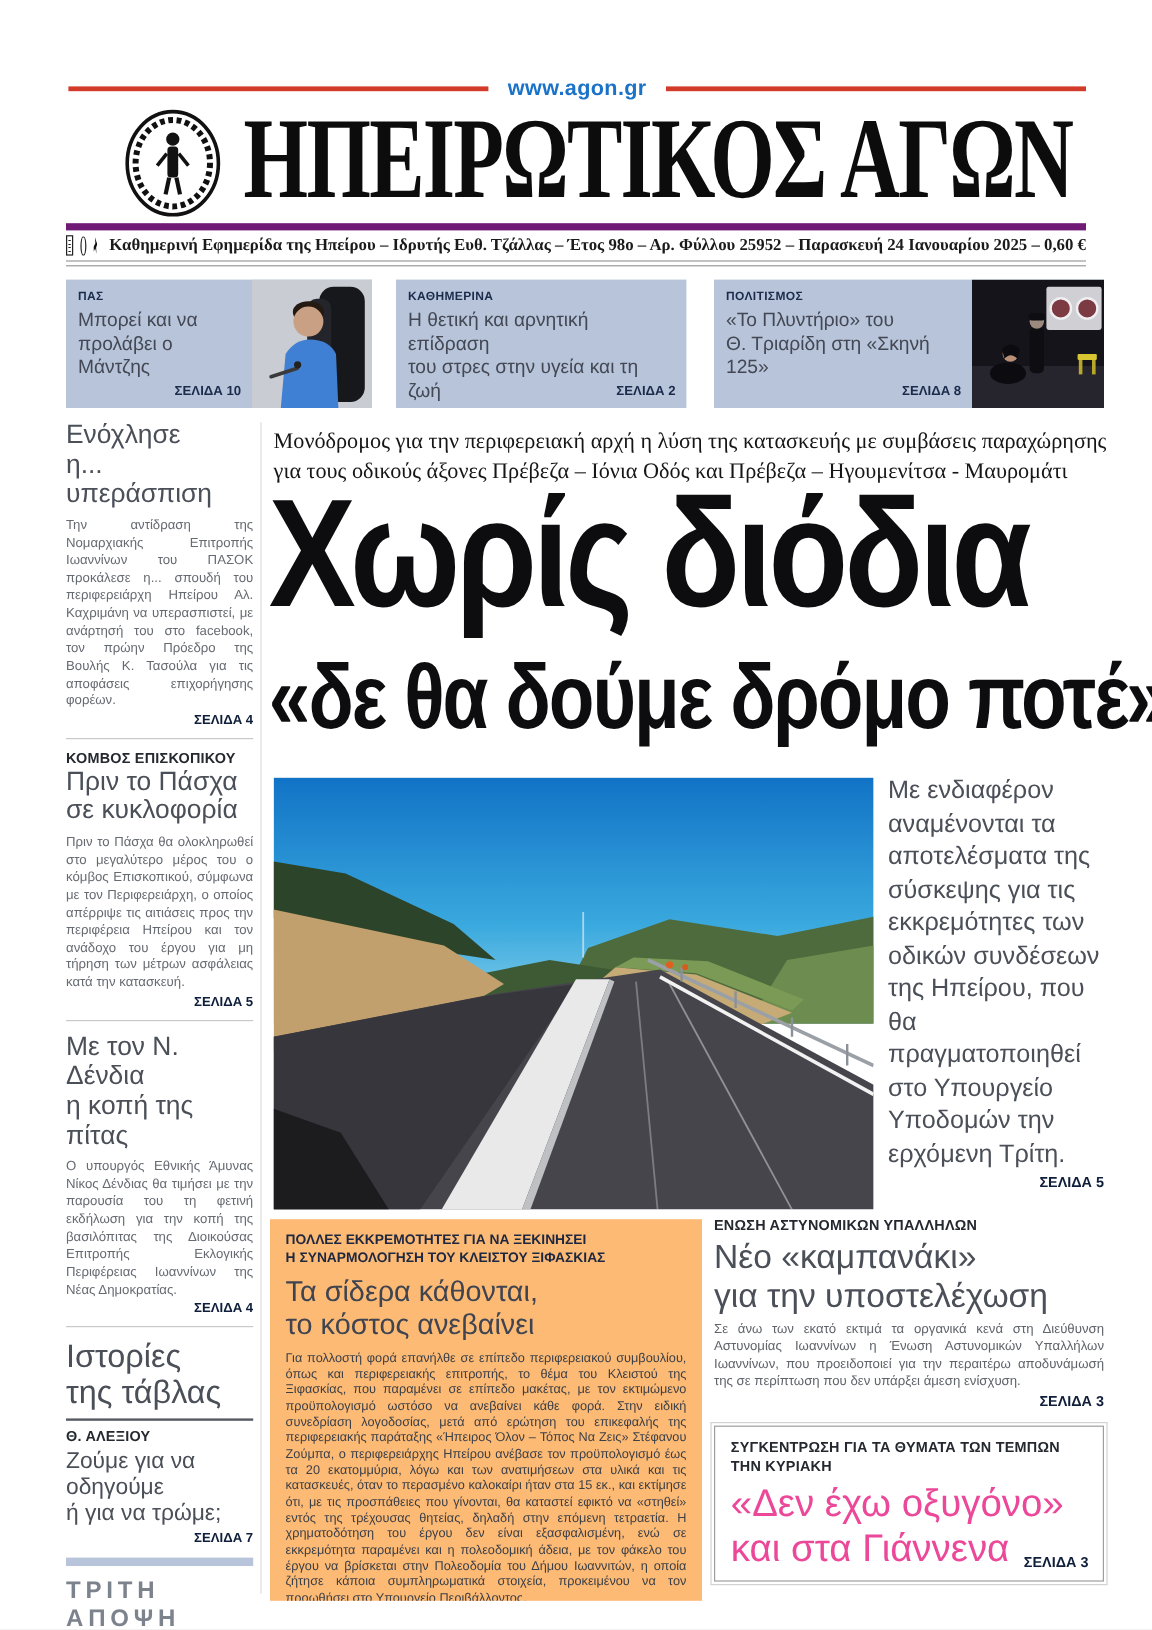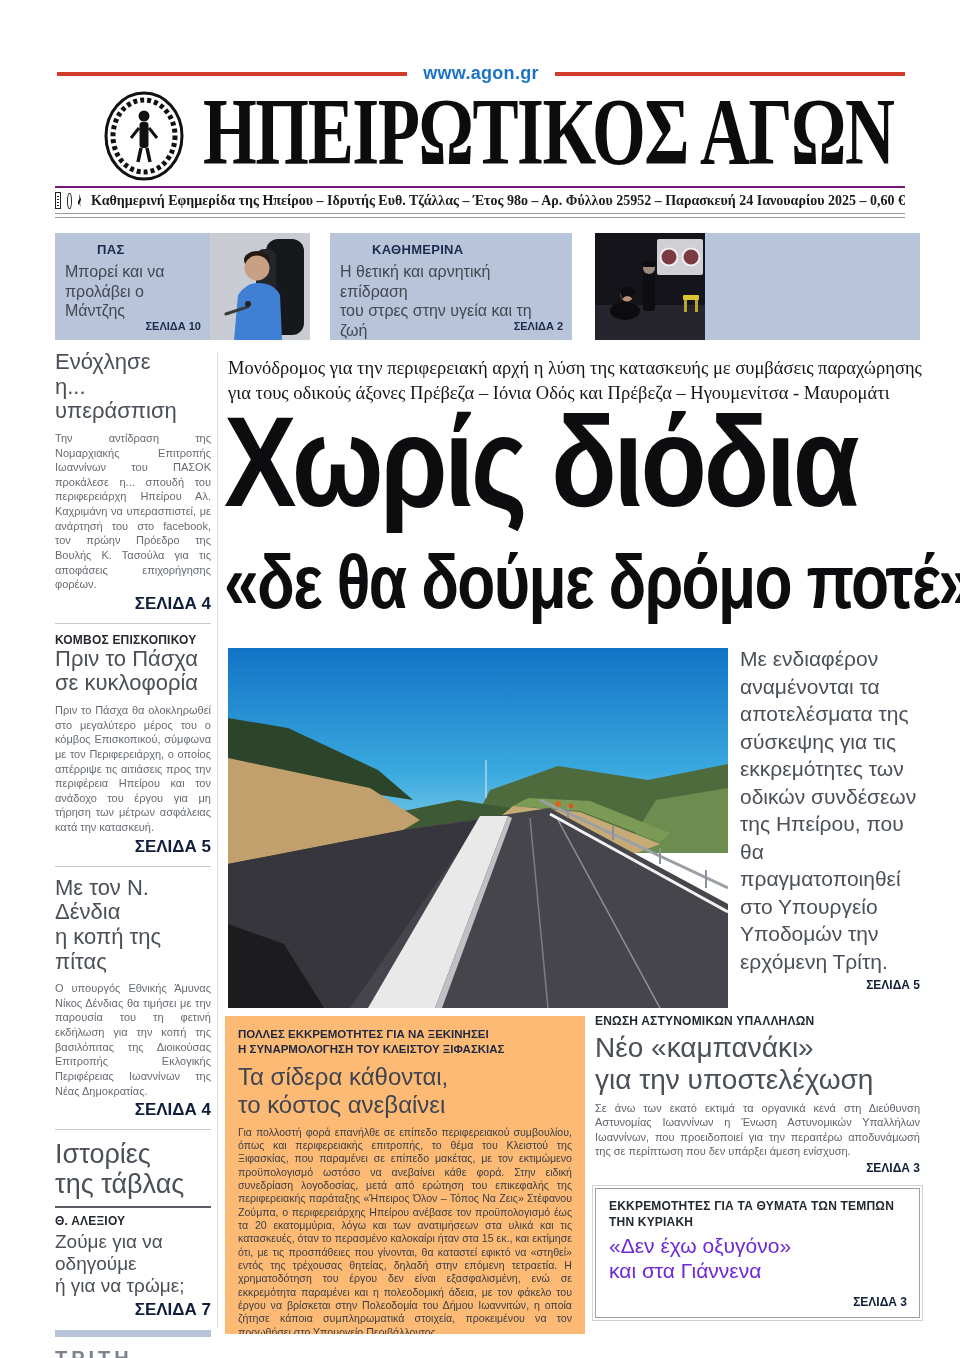--- a/index.html
+++ b/index.html
@@ -10,46 +10,46 @@
   .topline{position:absolute;top:63px;left:57px;width:848px;display:flex;align-items:center;gap:16px;}
   .redline{flex:1;height:4px;background:#d23b2a;}
   .site-url{color:#1a73c8;font-weight:bold;font-size:18px;letter-spacing:.3px;}
 
   
   .logo{position:absolute;left:103px;top:90px;width:82px;height:92px;}
   .masthead-title{position:absolute;left:203px;top:84px;font-family:"Liberation Serif",serif;
       font-weight:bold;font-size:96px;line-height:1;letter-spacing:-2px;color:#0c0c0c;
       transform:scaleX(.72);transform-origin:0 0;white-space:nowrap;}
 
-  .dateline{position:absolute;left:55px;top:186px;width:850px;border-top:2px solid #701a75;padding-top:4px;}
+  .dateline{position:absolute;left:55px;top:186px;width:850px;border-top:6px solid #701a75;padding-top:4px;}
   .dateline-row{display:flex;align-items:center;gap:6px;}
   .dateline-text{font-family:"Liberation Serif",serif;font-weight:bold;font-size:14px;color:#1b1b1b;margin-left:4px;white-space:nowrap;}
   .dl-double{margin-top:4px;height:3px;border-top:1px solid #9a9a9a;border-bottom:1px solid #9a9a9a;}
   .ic-stamp{width:15px;height:13px;border:1.5px solid #222;
       background:repeating-linear-gradient(to bottom,#222 0 1px,transparent 1px 3px);background-clip:content-box;padding:1px;}
   .ic-circle{width:14px;height:14px;border:1.5px solid #222;border-radius:50%;position:relative;}
   .ic-circle:after{content:"";position:absolute;left:3px;top:3px;right:3px;bottom:3px;border-radius:50%;background:#222;}
   .ic-swoosh{width:20px;height:14px;background:#111;
       clip-path:polygon(0 60%,50% 38%,42% 0,78% 30%,100% 42%,70% 62%,78% 100%,48% 68%,0 88%);}
 
   
   .teaser{position:absolute;top:233px;height:107px;background:#b7c4d9;display:flex;}
   .t1{left:55px;width:255px;} .t2{left:330px;width:242px;} .t3{left:595px;width:325px;}
   .teaser-text{position:relative;flex:1;padding:9px 10px;}
-  .teaser-kicker{font-size:13px;font-weight:bold;color:#1c2b4c;letter-spacing:.3px;margin-left:32px;}
+  .teaser-kicker{font-size:10px;font-weight:bold;color:#1c2b4c;letter-spacing:.3px;}
   .teaser-title{font-size:16px;color:#434854;line-height:1.22;margin-top:5px;}
   .teaser-page{position:absolute;right:9px;bottom:8px;font-size:11px;font-weight:bold;color:#1c2b4c;}
   .teaser-img{flex:none;}
 
   
   .vrule{position:absolute;left:217px;top:352px;width:1px;height:976px;background:#dcdcdc;}
   .sidebar{position:absolute;left:55px;top:350px;width:156px;}
   .sb-title{font-size:22px;color:#4a4f58;line-height:1.12;}
   .sb-body{font-size:11px;color:#666b72;line-height:1.33;text-align:justify;margin-top:7px;}
-  .page-ref{font-size:17px;font-weight:bold;color:#0f1e3a;text-align:right;margin-top:2px;}
+  .page-ref{font-size:11px;font-weight:bold;color:#0f1e3a;text-align:right;margin-top:2px;}
   .kick{font-size:12px;font-weight:bold;color:#24282f;letter-spacing:.2px;}
   .hr-light{border-top:1px solid #c9c9c9;margin:9px 0 9px;}
   .rule-dark{border-top:2px solid #565b63;margin:6px 0 6px;}
   .bar-blue{height:7px;background:#b7c4d9;margin:10px 0;}
   .sb-header{font-size:20px;font-weight:bold;color:#7d838d;letter-spacing:4px;}
   .sb-sub{font-size:19px;color:#4a4f58;line-height:1.18;margin-top:3px;}
 
   
   .deck{position:absolute;left:228px;top:356px;font-family:"Liberation Serif",serif;
         font-size:18.5px;color:#161616;line-height:1.35;white-space:nowrap;}
@@ -69,21 +69,21 @@
 
   
   .police{position:absolute;left:595px;top:1014px;width:325px;}
   .p-title{font-size:28px;color:#4a4f58;line-height:1.16;margin-top:4px;}
   .p-body{font-size:11px;color:#60646b;line-height:1.32;text-align:justify;margin-top:4px;}
 
   
   .tempi{position:absolute;left:595px;top:1188px;width:325px;height:130px;background:#fff;
          border:1px solid #9e9e9e;outline:1px solid #d2d2d2;outline-offset:2px;
          box-sizing:border-box;padding:10px 13px;}
-  .tm-title{font-size:21px;color:#6d28d9;line-height:1.18;margin-top:4px;}
+  .tm-title{font-size:32px;color:#ec4899;line-height:1.18;margin-top:4px;}
   .tm-page{position:absolute;right:12px;bottom:8px;font-size:12px;font-weight:bold;color:#0f1e3a;}
 </style>
 </head>
 <body>
 
 <div id="page">
 
   <div class="topline">
     <div class="redline"></div>
     <span class="site-url">www.agon.gr</span>
@@ -142,20 +142,28 @@
       <div class="teaser-kicker">ΚΑΘΗΜΕΡΙΝΑ</div>
       <div class="teaser-title">
         <div>Η θετική και αρνητική επίδραση</div>
         <div>του στρες στην υγεία και τη ζωή</div>
       </div>
       <div class="teaser-page">ΣΕΛΙΔΑ 2</div>
     </div>
   </div>
 
   <div class="teaser t3">
+    <div class="teaser-text">
+      <div class="teaser-kicker">ΠΟΛΙΤΙΣΜΟΣ</div>
+      <div class="teaser-title">
+        <div>«Το Πλυντήριο» του</div>
+        <div>Θ. Τριαρίδη στη «Σκηνή 125»</div>
+      </div>
+      <div class="teaser-page">ΣΕΛΙΔΑ 8</div>
+    </div>
     <div class="teaser-img">
       <svg width="110" height="107" viewBox="0 0 110 107">
         <rect width="110" height="107" fill="#15141a"></rect>
         <rect y="72" width="110" height="35" fill="#26252e"></rect>
         <rect x="62" y="6" width="46" height="36" rx="2" fill="#cfcfd4"></rect>
         <circle cx="74" cy="24" r="8.5" fill="#7c3b42" stroke="#efeff2" stroke-width="2"></circle>
         <circle cx="96" cy="24" r="8.5" fill="#7c3b42" stroke="#efeff2" stroke-width="2"></circle>
         <rect x="88" y="62" width="16" height="5" rx="1" fill="#d8c531"></rect>
         <rect x="89" y="67" width="3" height="12" fill="#b7a72a"></rect>
         <rect x="100" y="67" width="3" height="12" fill="#b7a72a"></rect>
@@ -292,21 +300,21 @@
     <div class="p-title">
       <div>Νέο «καμπανάκι»</div>
       <div>για την υποστελέχωση</div>
     </div>
     <div class="p-body">Σε άνω των εκατό εκτιμά τα οργανικά κενά στη Διεύθυνση Αστυνομίας Ιωαννίνων η Ένωση Αστυνομικών Υπαλλήλων Ιωαννίνων, που προειδοποιεί για την περαιτέρω αποδυνάμωσή της σε περίπτωση που δεν υπάρξει άμεση ενίσχυση.</div>
     <div class="page-ref" style="font-size:12px;">ΣΕΛΙΔΑ 3</div>
   </div>
 
   <div class="tempi">
     <div class="kick" style="line-height:1.3;">
-      <div>ΕΚΚΡΕΜΟΤΗΤΕΣ ΓΙΑ ΤΑ ΘΥΜΑΤΑ ΤΩΝ ΤΕΜΠΩΝ</div>
+      <div>ΣΥΓΚΕΝΤΡΩΣΗ ΓΙΑ ΤΑ ΘΥΜΑΤΑ ΤΩΝ ΤΕΜΠΩΝ</div>
       <div>ΤΗΝ ΚΥΡΙΑΚΗ</div>
     </div>
     <div class="tm-title">
       <div>«Δεν έχω οξυγόνο»</div>
       <div>και στα Γιάννενα</div>
     </div>
     <div class="tm-page">ΣΕΛΙΔΑ 3</div>
   </div>
 
 </div>

